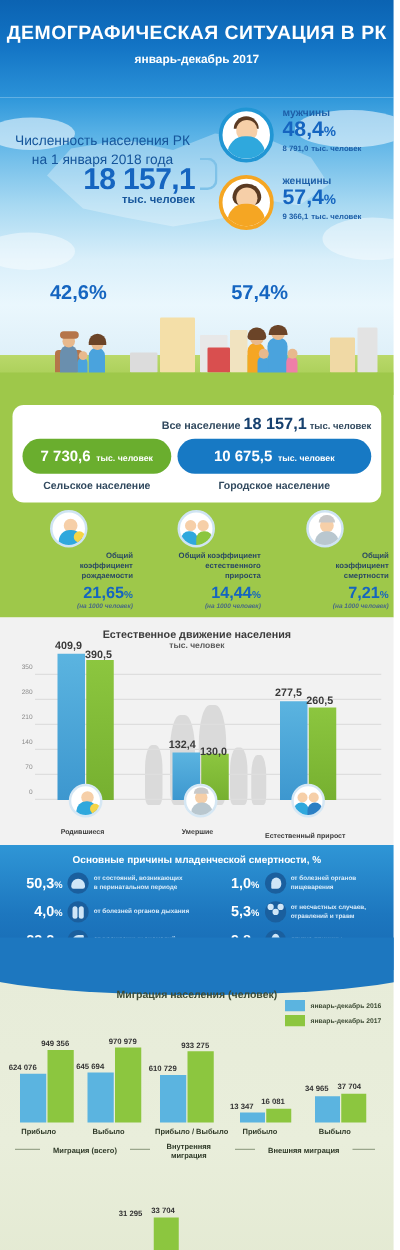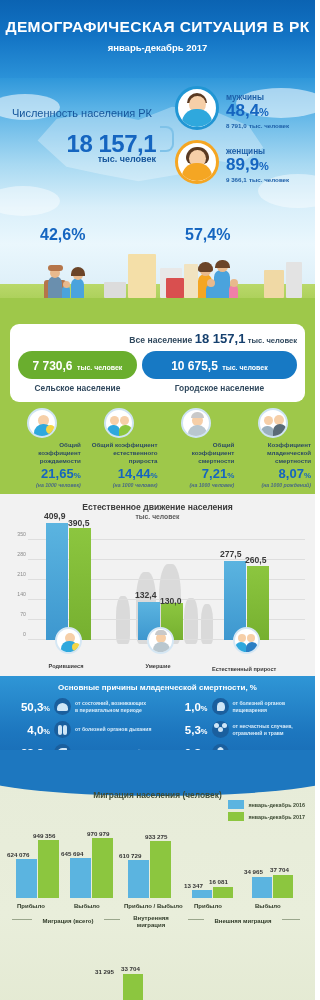--- a/index.html
+++ b/index.html
@@ -43,21 +43,21 @@
   }
   .pop-unit {
     position:absolute; left:8px; top:76px; width:148px; text-align:right;
     font-size:9px; font-weight:bold; color:#15559b;
   }
   .arrow-join {
     position:absolute; left:160px; top:48px; width:14px; height:26px;
     border-right:2px solid #7fc2e8; border-top:2px solid #7fc2e8; border-bottom:2px solid #7fc2e8;
     border-radius:0 8px 8px 0;
   }
-  .gender { position:absolute; display:flex; align-items:flex-end; gap:7px; }
+  .gender { position:absolute; display:flex; align-items:flex-start; gap:7px; }
   .g-men { left:175px; top:8px; }
   .g-women { left:175px; top:62px; }
   .av {
     width:44px; height:44px; border-radius:50%; background:#ffffff;
     border:3px solid #2196d4; position:relative; overflow:hidden; flex:none;
   }
   .av.women { border-color:#f5a623; }
   .av .head { position:absolute; left:50%; top:7px; width:17px; height:17px; margin-left:-8.5px;
     border-radius:50%; background:#f6cfa8; }
   .av .hair { position:absolute; left:50%; top:4px; width:20px; height:10px; margin-left:-10px;
@@ -181,20 +181,21 @@
 
   <div class="sky">
     <div class="cloud" style="left:-10px;top:16px;width:70px;height:26px;"></div>
     <div class="cloud" style="left:236px;top:10px;width:90px;height:30px;"></div>
     <div class="cloud" style="left:258px;top:96px;width:80px;height:34px;opacity:.8;"></div>
     <div class="cloud" style="left:-14px;top:108px;width:74px;height:30px;opacity:.8;"></div>
     <div class="kz-map"></div>
 
     <div class="pop-label">
       <div>Численность населения РК</div>
+      <div>на 1 января 2018 года</div>
     </div>
     <div class="pop-number">18 157,1</div>
     <div class="pop-unit">тыс. человек</div>
     <div class="arrow-join"></div>
 
     <div class="gender g-men">
       <div class="av">
         <div class="hair"></div>
           <div class="head"></div>
           <div class="body"></div>
@@ -207,21 +208,21 @@
     </div>
 
     <div class="gender g-women">
       <div class="av women">
         <div class="hair"></div>
           <div class="head"></div>
           <div class="body"></div>
       </div>
       <div class="g-text">
         <div class="g-title">женщины</div>
-        <div class="g-pct"><span>89,9</span><span style="font-size:11px">%</span></div>
+        <div class="g-pct"><span>57,4</span><span style="font-size:11px">%</span></div>
         <div class="g-abs"><span>9 366,1</span> <span>тыс. человек</span></div>
       </div>
     </div>
 
     <div class="pct-left">42,6%</div>
     <div class="pct-right">57,4%</div>
   </div>
 
   <div class="cityband">
     <div class="bld" style="left:128px;bottom:18px;width:28px;height:44px;background:#f4dfa8;"></div>
@@ -322,35 +323,20 @@
         </div>
         <div class="cname">
           <div>Общий</div>
           <div>коэффициент</div>
           <div>смертности</div>
         </div>
         <div class="cval"><span>7,21</span><i>%</i></div>
         <div class="cnote">(на 1000 человек)</div>
       </div>
 
-      <div class="coef">
-        <div class="cic">
-          <div class="d" style="left:4px;top:6px;width:9px;height:9px;background:#f6cfa8;"></div>
-          <div class="d" style="left:14px;top:5px;width:10px;height:10px;background:#f6cfa8;"></div>
-          <div class="d" style="left:1px;bottom:0;width:13px;height:10px;border-radius:6px 6px 0 0;background:#9bb0bd;"></div>
-          <div class="d" style="left:13px;bottom:0;width:14px;height:12px;border-radius:7px 7px 0 0;background:#5a6b77;"></div>
-        </div>
-        <div class="cname">
-          <div>Коэффициент</div>
-          <div>младенческой</div>
-          <div>смертности</div>
-        </div>
-        <div class="cval"><span>8,07</span><i>%</i></div>
-        <div class="cnote">(на 1000 рождений)</div>
-      </div>
     </div>
   </div>
 
   <div class="chart-sec">
     <div class="chart-title">Естественное движение населения</div>
     <div class="chart-sub">тыс. человек</div>
 
     <div class="plot">
 
       <div class="silho" style="left:132px;bottom:6px;width:20px;height:72px;"></div>

